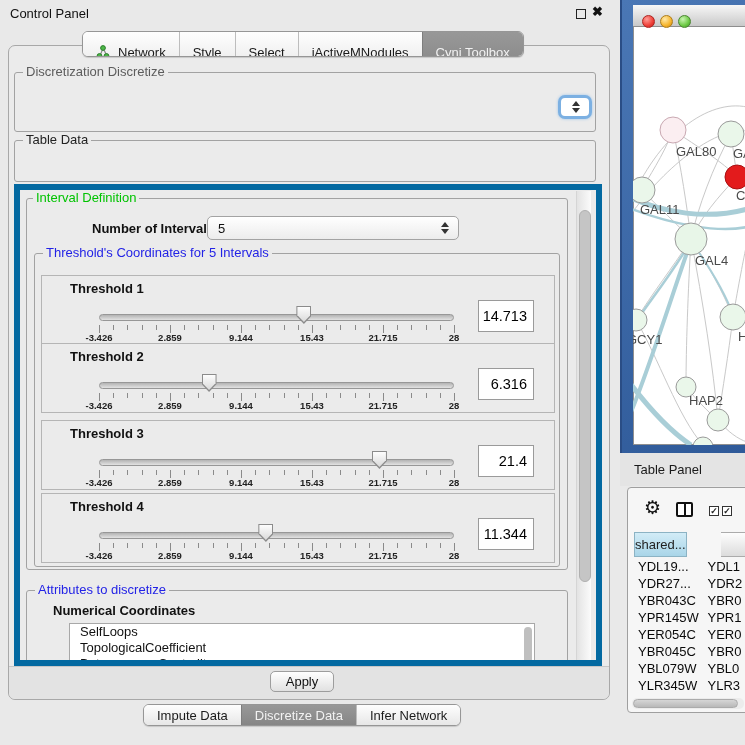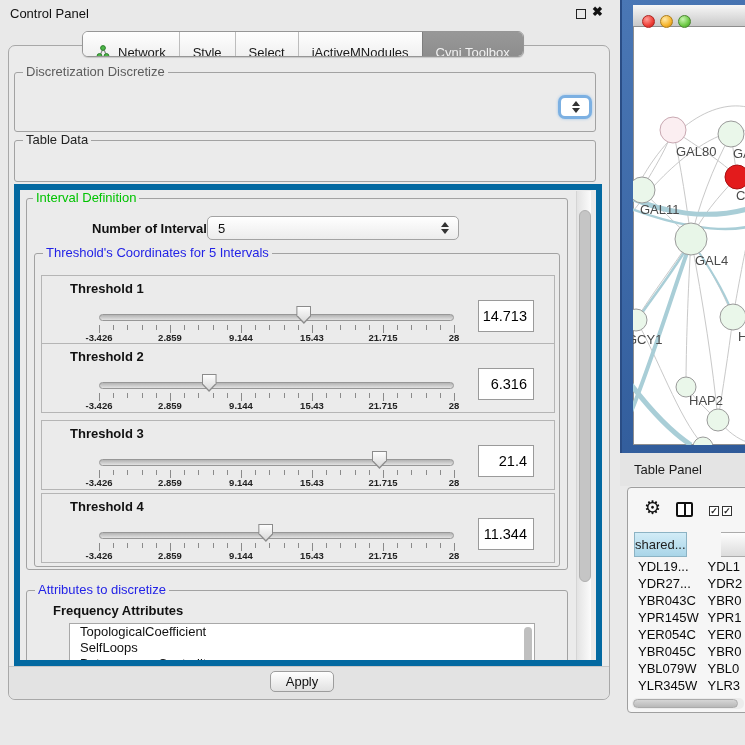--- a/index.html
+++ b/index.html
@@ -342,39 +342,50 @@
                 <div class="ticklab" style="left: 412px;">28</div>
                 <div class="thumb" style="left: 216.348px;"></div>
                 <input class="valbox" value="11.344" style="">
               </div>
             </div>
         </div>
       </div>
 
       <div class="group" style="left:6px; top:400px; width:542px; height:120px;">
         <span class="group-label lbl-blue">Attributes to discretize</span>
-        <div class="abs" style="left:26px; top:12px; font-size:13px; font-weight:bold; color:#111;">Frequency Attributes</div>
+        <div class="abs" style="left:26px; top:12px; font-size:13px; font-weight:bold; color:#111;">Numerical Coordinates</div>
         <div class="attr-list">
           <div id="attr-items">
+              <div class="attr-item">SelfLoops</div>
               <div class="attr-item">TopologicalCoefficient</div>
-              <div class="attr-item">SelfLoops</div>
               <div class="attr-item">BetweennessCentrality</div>
             </div>
           <div class="attr-sb"></div>
         </div>
       </div>
 
       <div class="vsb-track">
         <div class="vsb-thumb"></div>
       </div>
     </div>
 
     <div class="abs apply-band"></div>
     <div class="abs apply-btn">Apply</div>
 
+    <div class="abs segbar bottom-tabs">
+        <div class="seg">
+          <span>Impute Data</span>
+        </div>
+        <div class="seg sel">
+          <span>Discretize Data</span>
+        </div>
+        <div class="seg">
+          <span>Infer Network</span>
+        </div>
+      </div>
   </div>
 
   <div class="abs net-frame"></div>
   <div class="abs net-window"></div>
   <div class="abs net-titlebar">
     <span class="light red" style="left:9px;"></span>
     <span class="light yellow" style="left:27px;"></span>
     <span class="light green" style="left:45px;"></span>
   </div>
 

